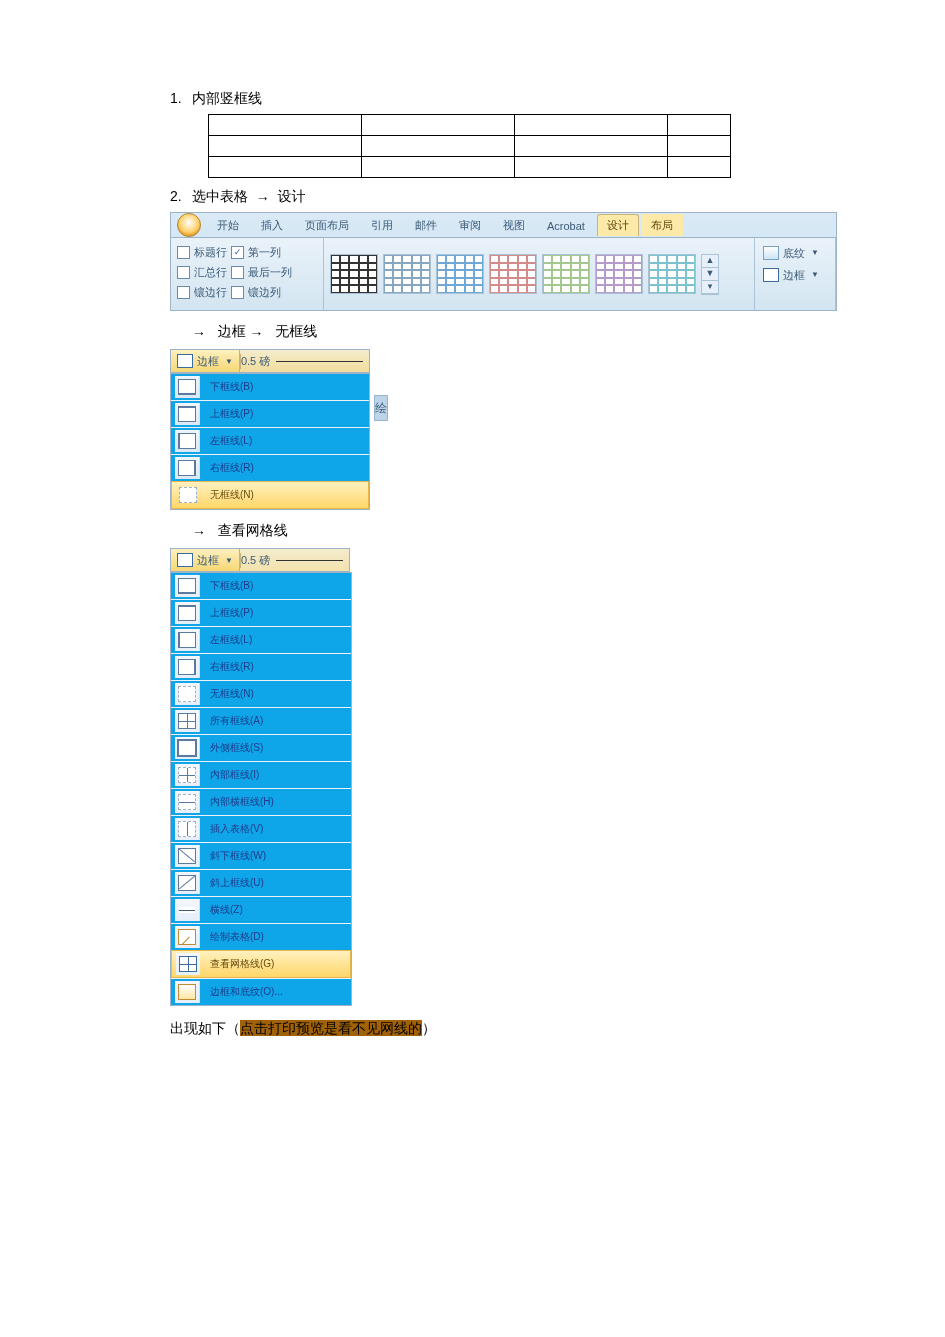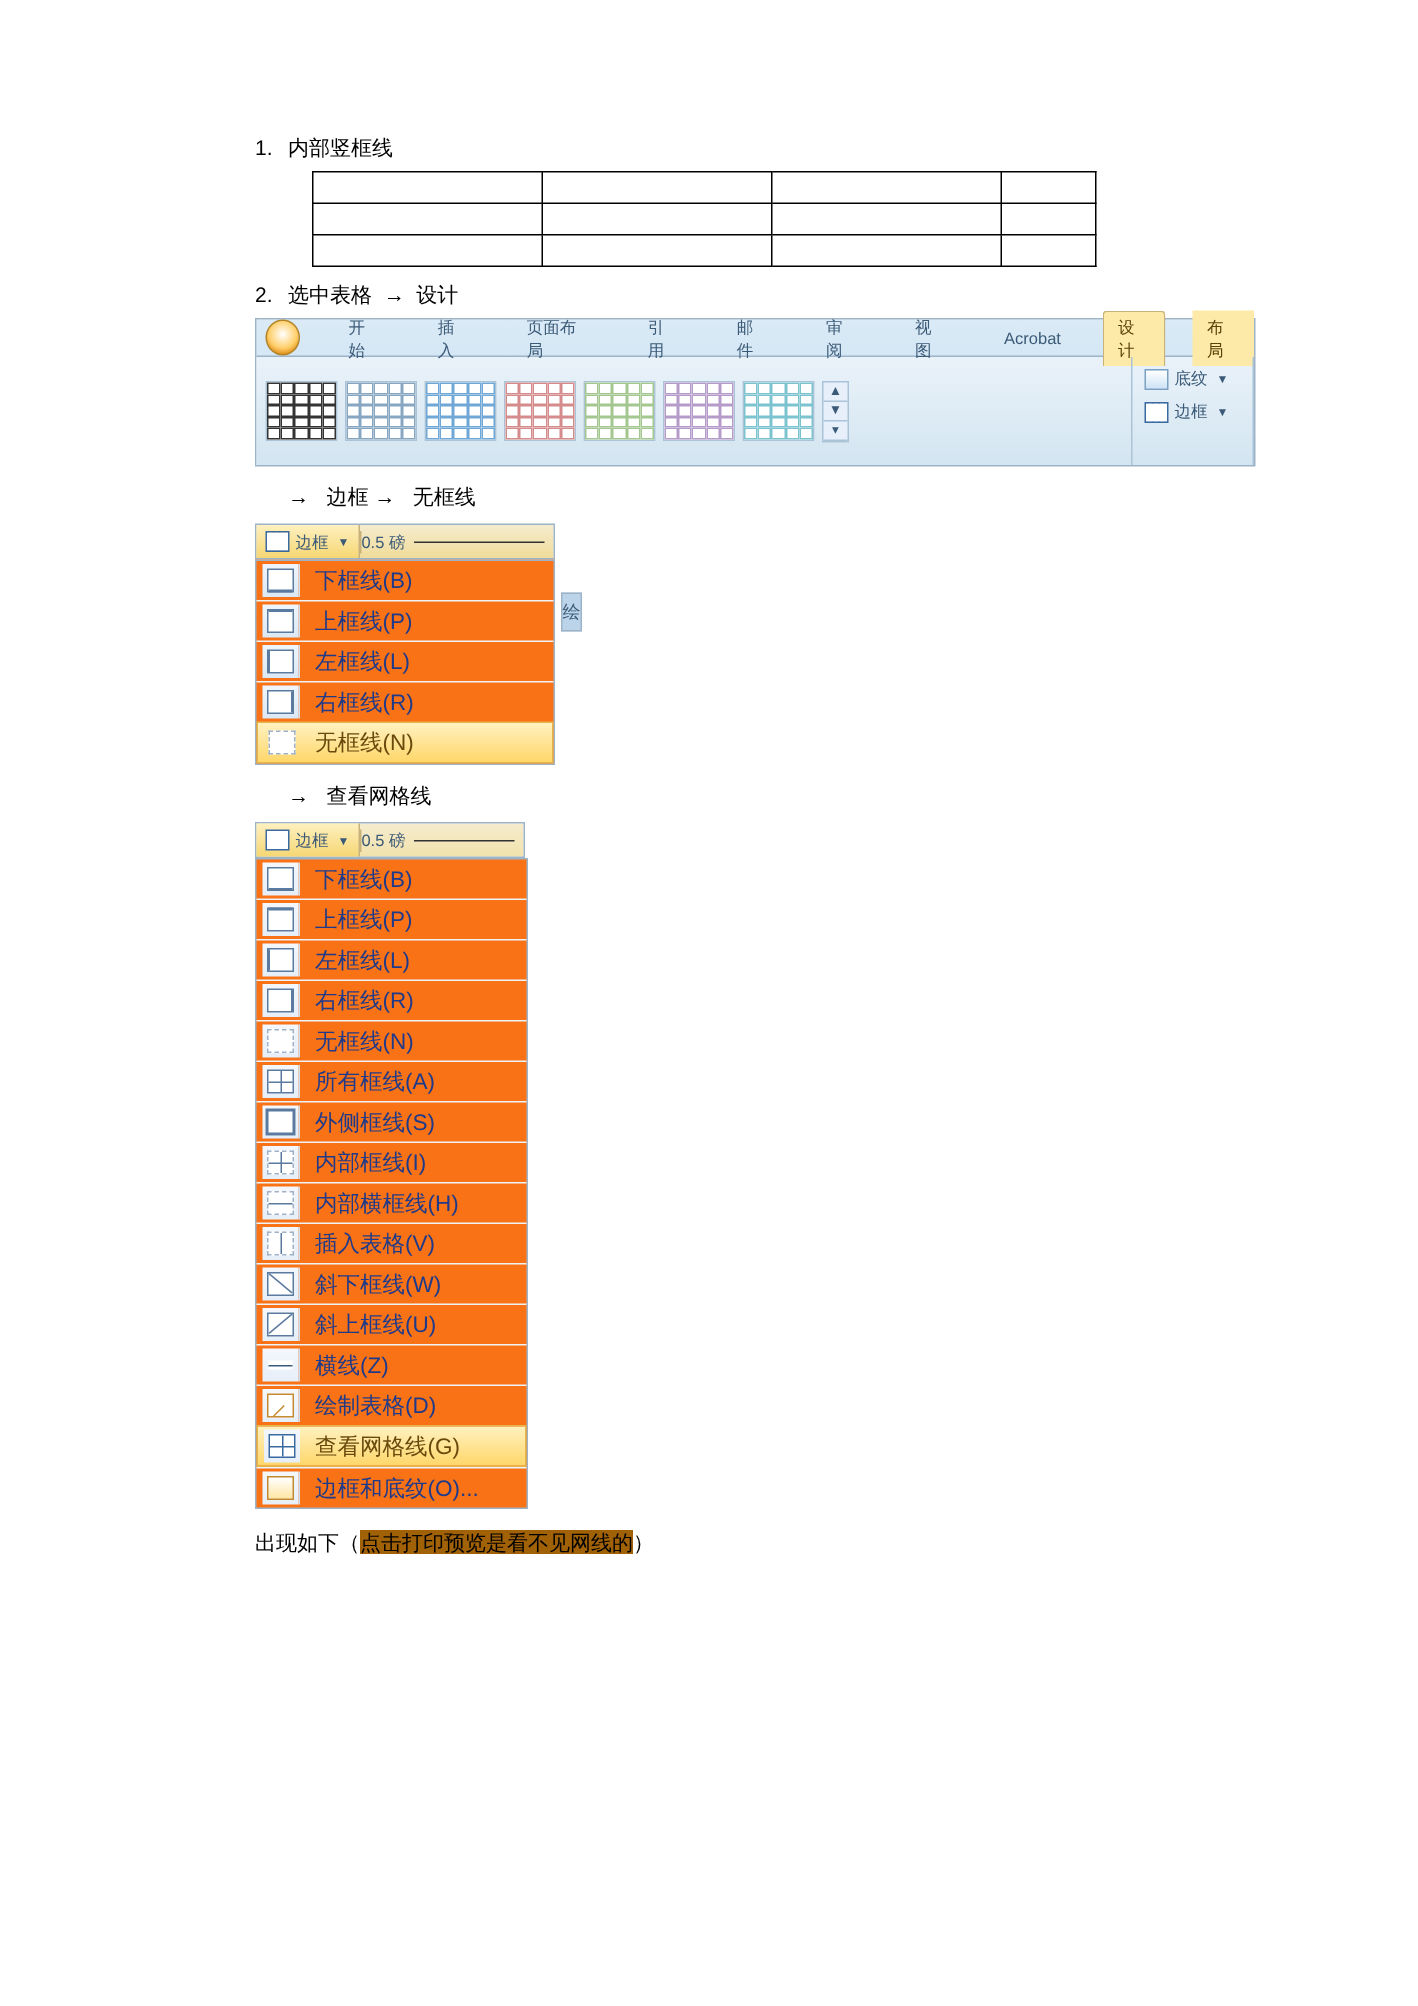--- a/index.html
+++ b/index.html
@@ -44,21 +44,21 @@
     width: 665px;
     border: 1px solid #9db4c8;
     background: linear-gradient(#daeaf6, #c5dff0);
     font-size: 11px;
   }
   .ribbon-tabs {
     display: flex;
     align-items: center;
     height: 24px;
     padding-left: 6px;
-    gap: 18px;
+    gap: 2px;
     border-bottom: 1px solid #9db4c8;
   }
   .office-btn {
     width: 22px; height: 22px;
     background: radial-gradient(circle at 50% 40%, #fff, #ffcf6a 55%, #df8f1b 80%);
     border-radius: 50%;
     border: 1px solid #b38428;
     margin-right: 4px;
   }
   .rtab {
@@ -159,22 +159,22 @@
     display:inline-block;
   }
   .dd-weight {
     flex:1; display:flex; align-items:center; justify-content:center; gap:6px;
     color:#3b5a77; border-left:1px solid #c9b27a;
   }
   .weight-line { flex:1; height:0; border-top:1px solid #333; margin-right:6px; }
 
   .dd-menu {
     border:1px solid #9db4c8;
-    background:#f97316;
-    font-size:15px;
+    background:#0ea5e9;
+    font-size:10px;
   }
   .dd-item {
     display:flex; align-items:center;
     height:26px;
     padding:0 8px 0 4px;
     gap:10px;
     color:#1f3a8a;
     cursor:pointer;
     border-top:1px solid #eef3f8;
   }
@@ -291,20 +291,40 @@
       <div class="rtab">页面布局</div>
       <div class="rtab">引用</div>
       <div class="rtab">邮件</div>
       <div class="rtab">审阅</div>
       <div class="rtab">视图</div>
       <div class="rtab">Acrobat</div>
       <div class="rtab context active">设计</div>
       <div class="rtab context">布局</div>
     </div>
     <div class="ribbon-body">
+      <div class="ribbon-group opts-col">
+        <div class="opts-row">
+            <span class="chk"></span>
+            <span>标题行</span>
+          <span class="chk">✓</span>
+            <span>第一列</span>
+          </div>
+        <div class="opts-row">
+            <span class="chk"></span>
+            <span>汇总行</span>
+          <span class="chk"></span>
+            <span>最后一列</span>
+          </div>
+        <div class="opts-row">
+            <span class="chk"></span>
+            <span>镶边行</span>
+          <span class="chk"></span>
+            <span>镶边列</span>
+          </div>
+      </div>
       <div class="ribbon-group styles-gallery">
         <div class="style-swatch" style="--sw:#333">
           <div></div>
             <div></div>
             <div></div>
             <div></div>
             <div></div>
             <div></div>
             <div></div>
             <div></div>

